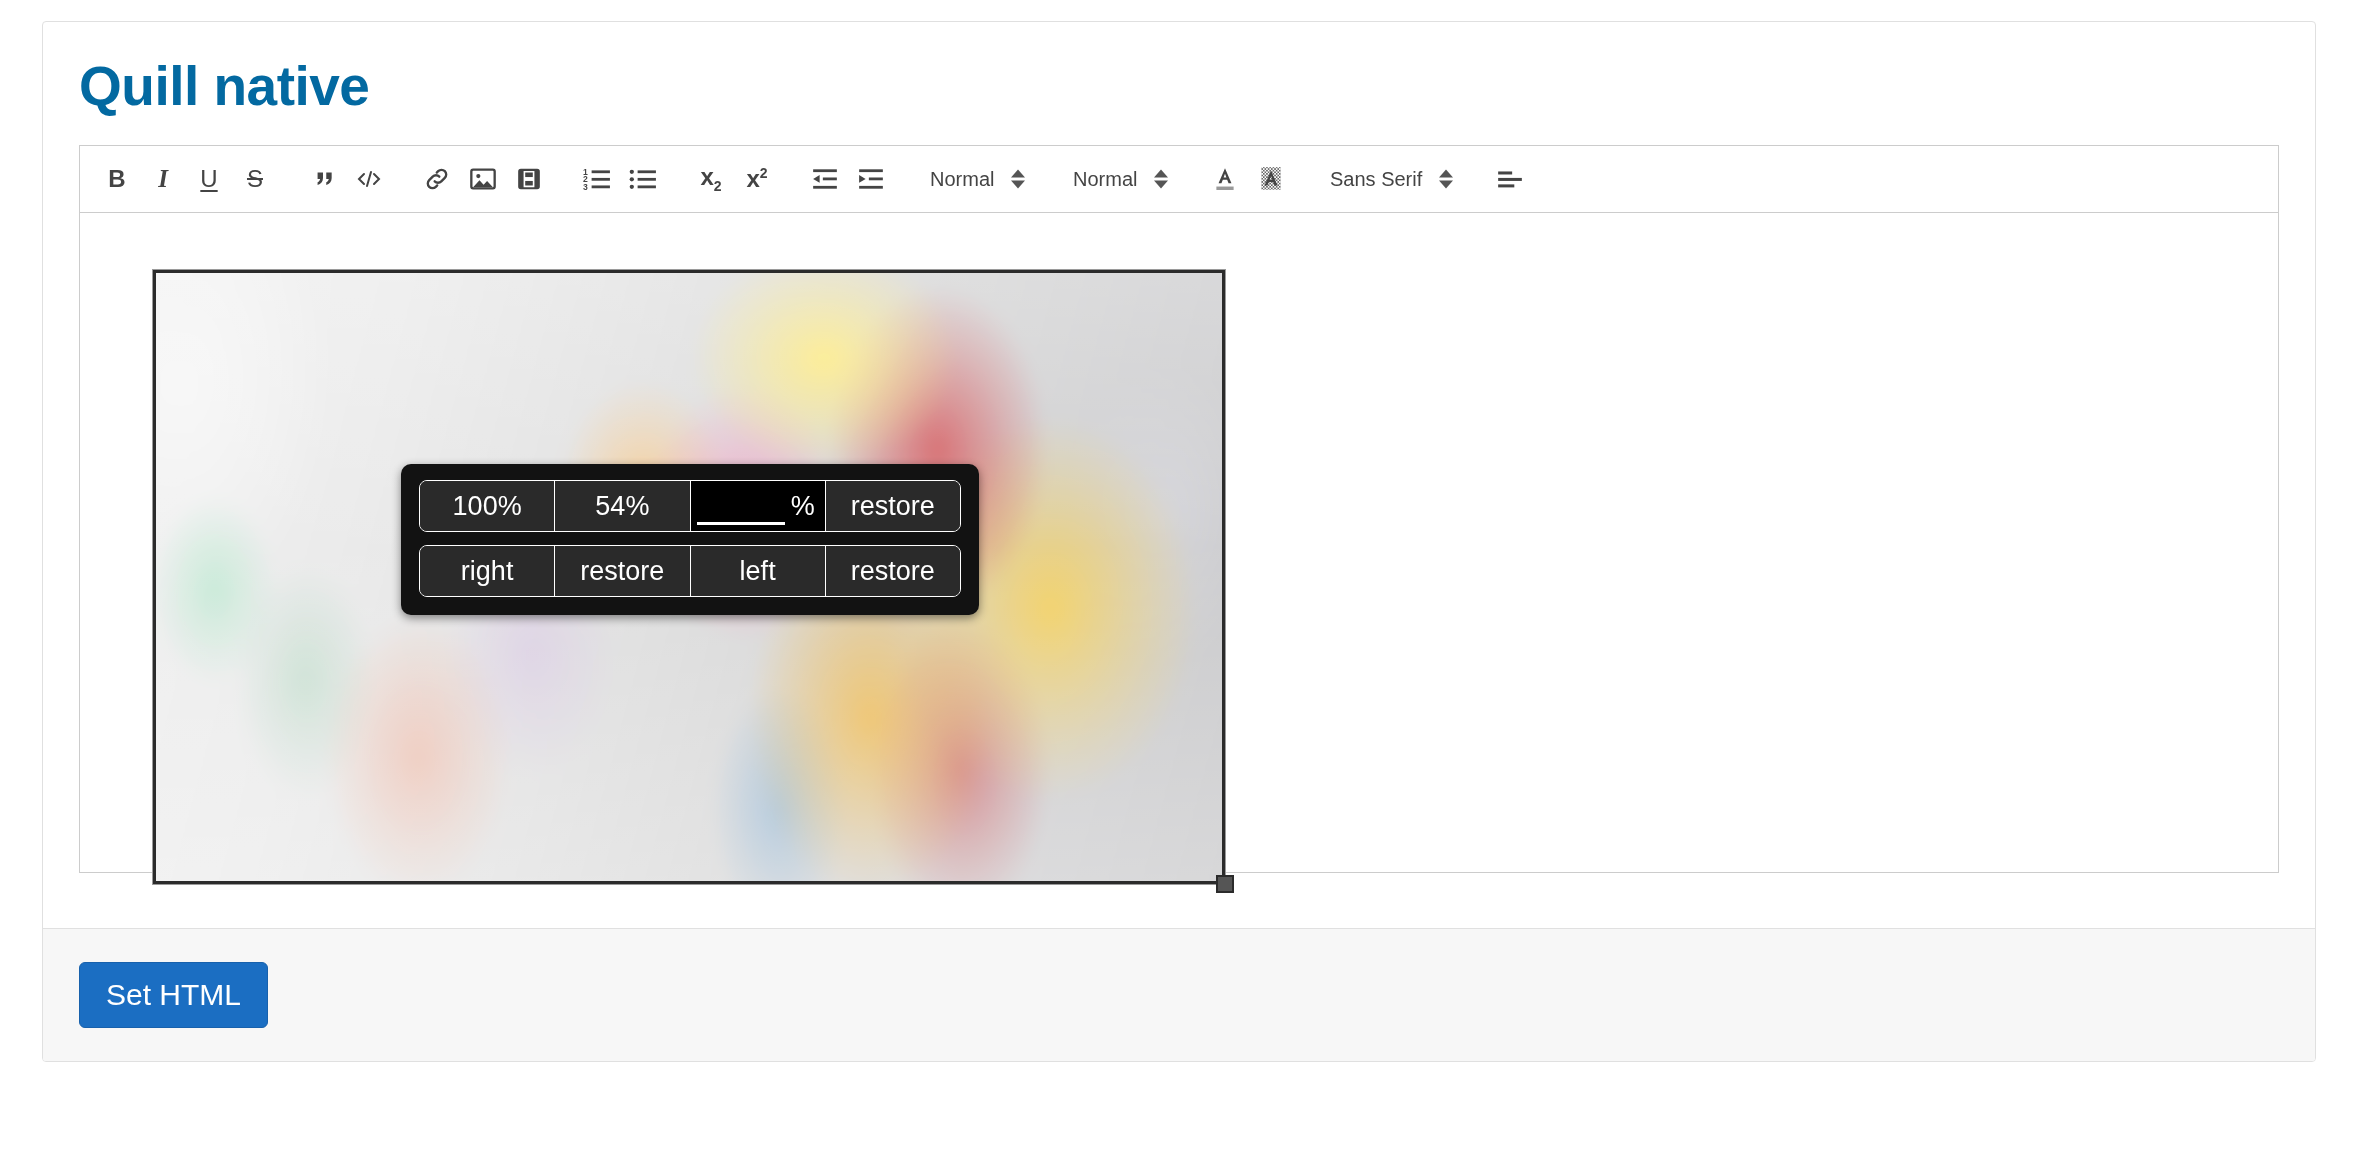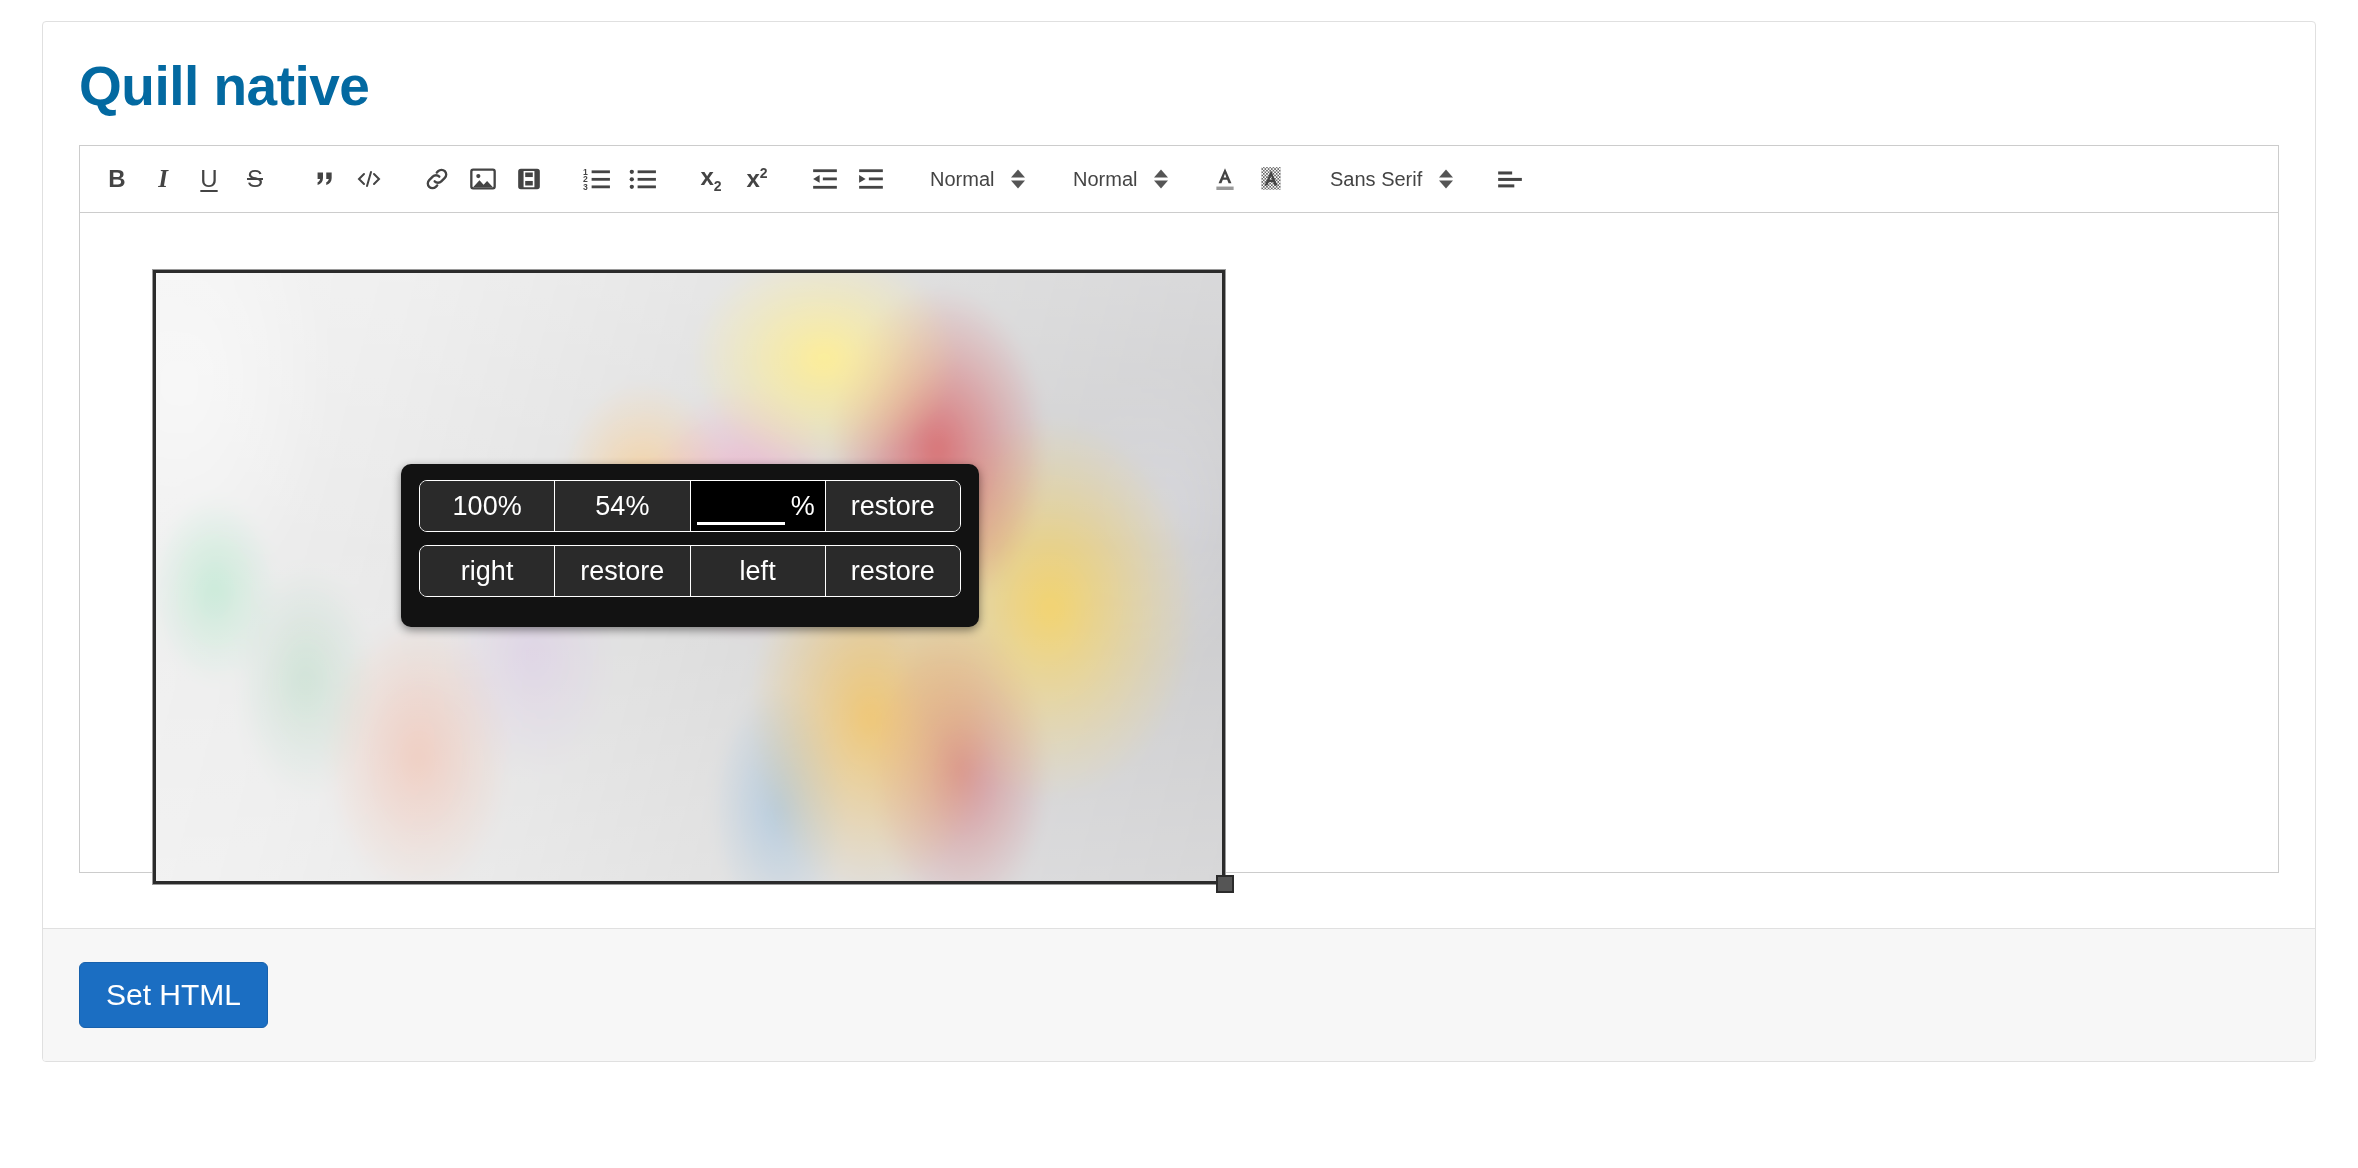--- a/index.html
+++ b/index.html
@@ -179,21 +179,21 @@
     border: 2px solid #2b2b2b;
   }
 
   
   .img-toolbar {
     position: absolute;
     left: 358px; top: 442px;
     width: 578px;
     background: #121212;
     border-radius: 10px;
-    padding: 16px 18px 30px 18px;
+    padding: 16px 18px 18px 18px;
     box-shadow: 0 3px 10px rgba(0,0,0,.45);
     z-index: 5;
   }
   .btn-group {
     display: flex;
     border: 1px solid #ffffff;
     border-radius: 8px;
     overflow: hidden;
     height: 52px;
     background: #2a2a2a;

